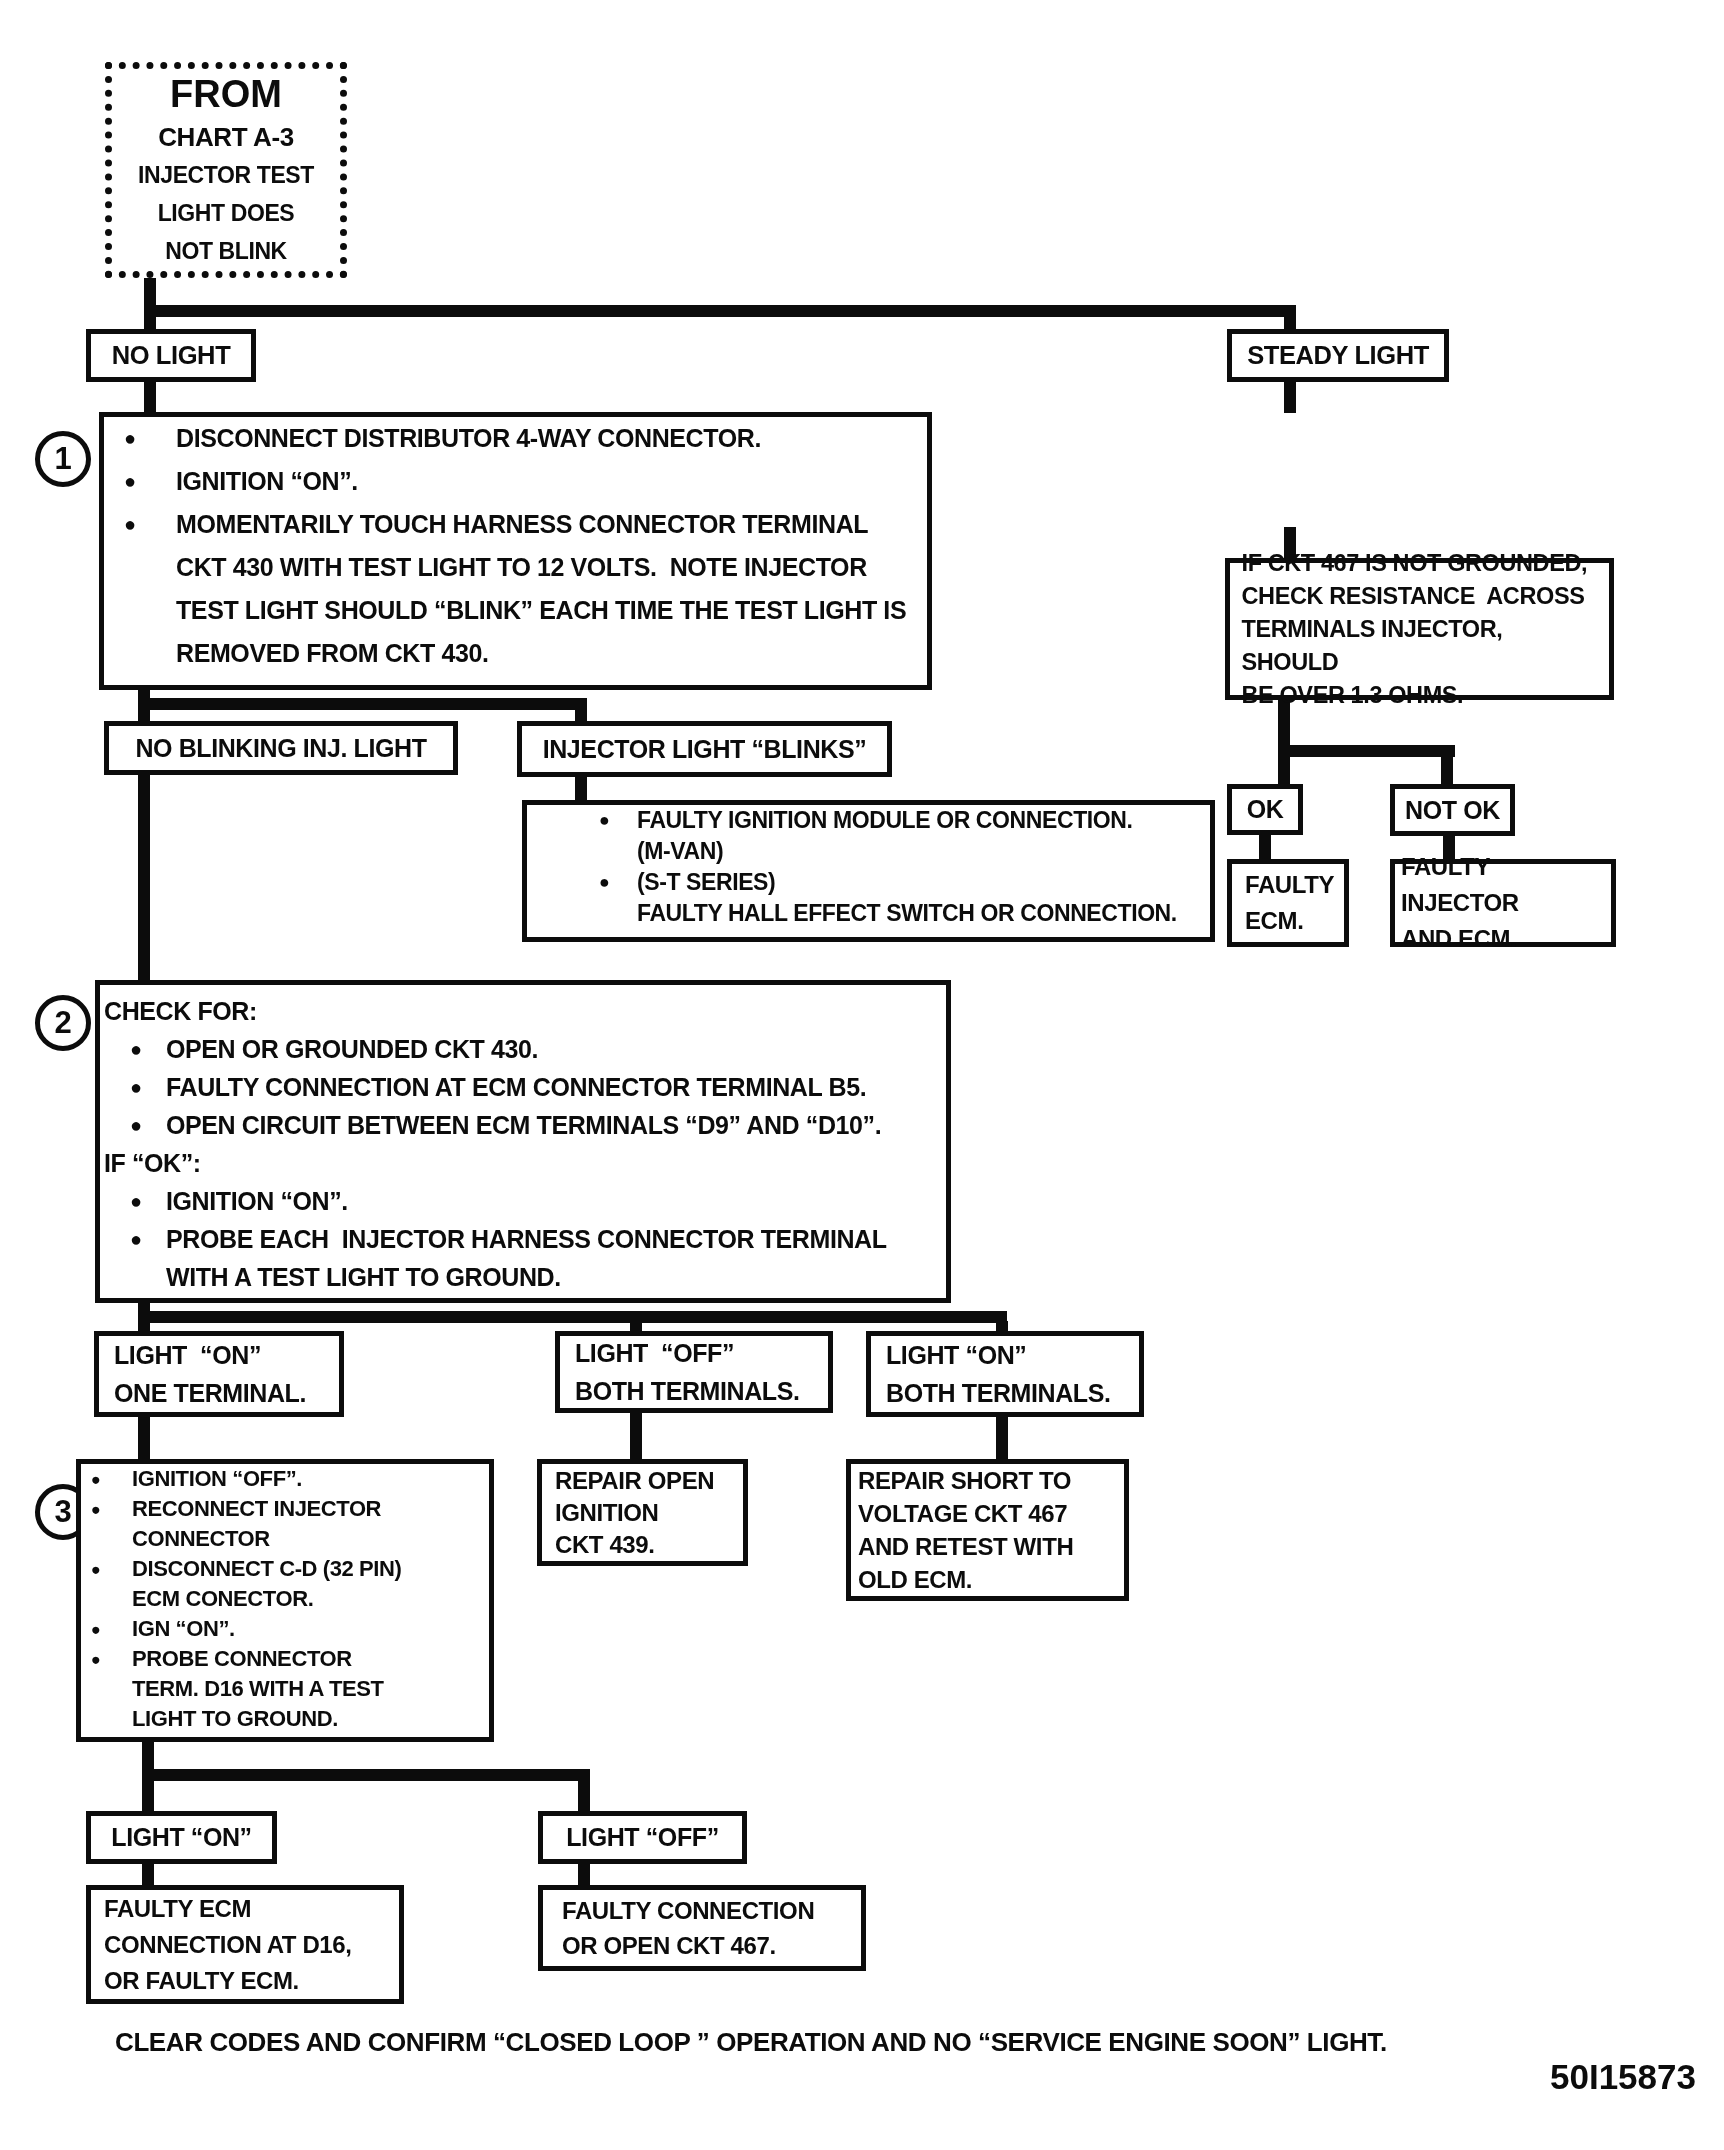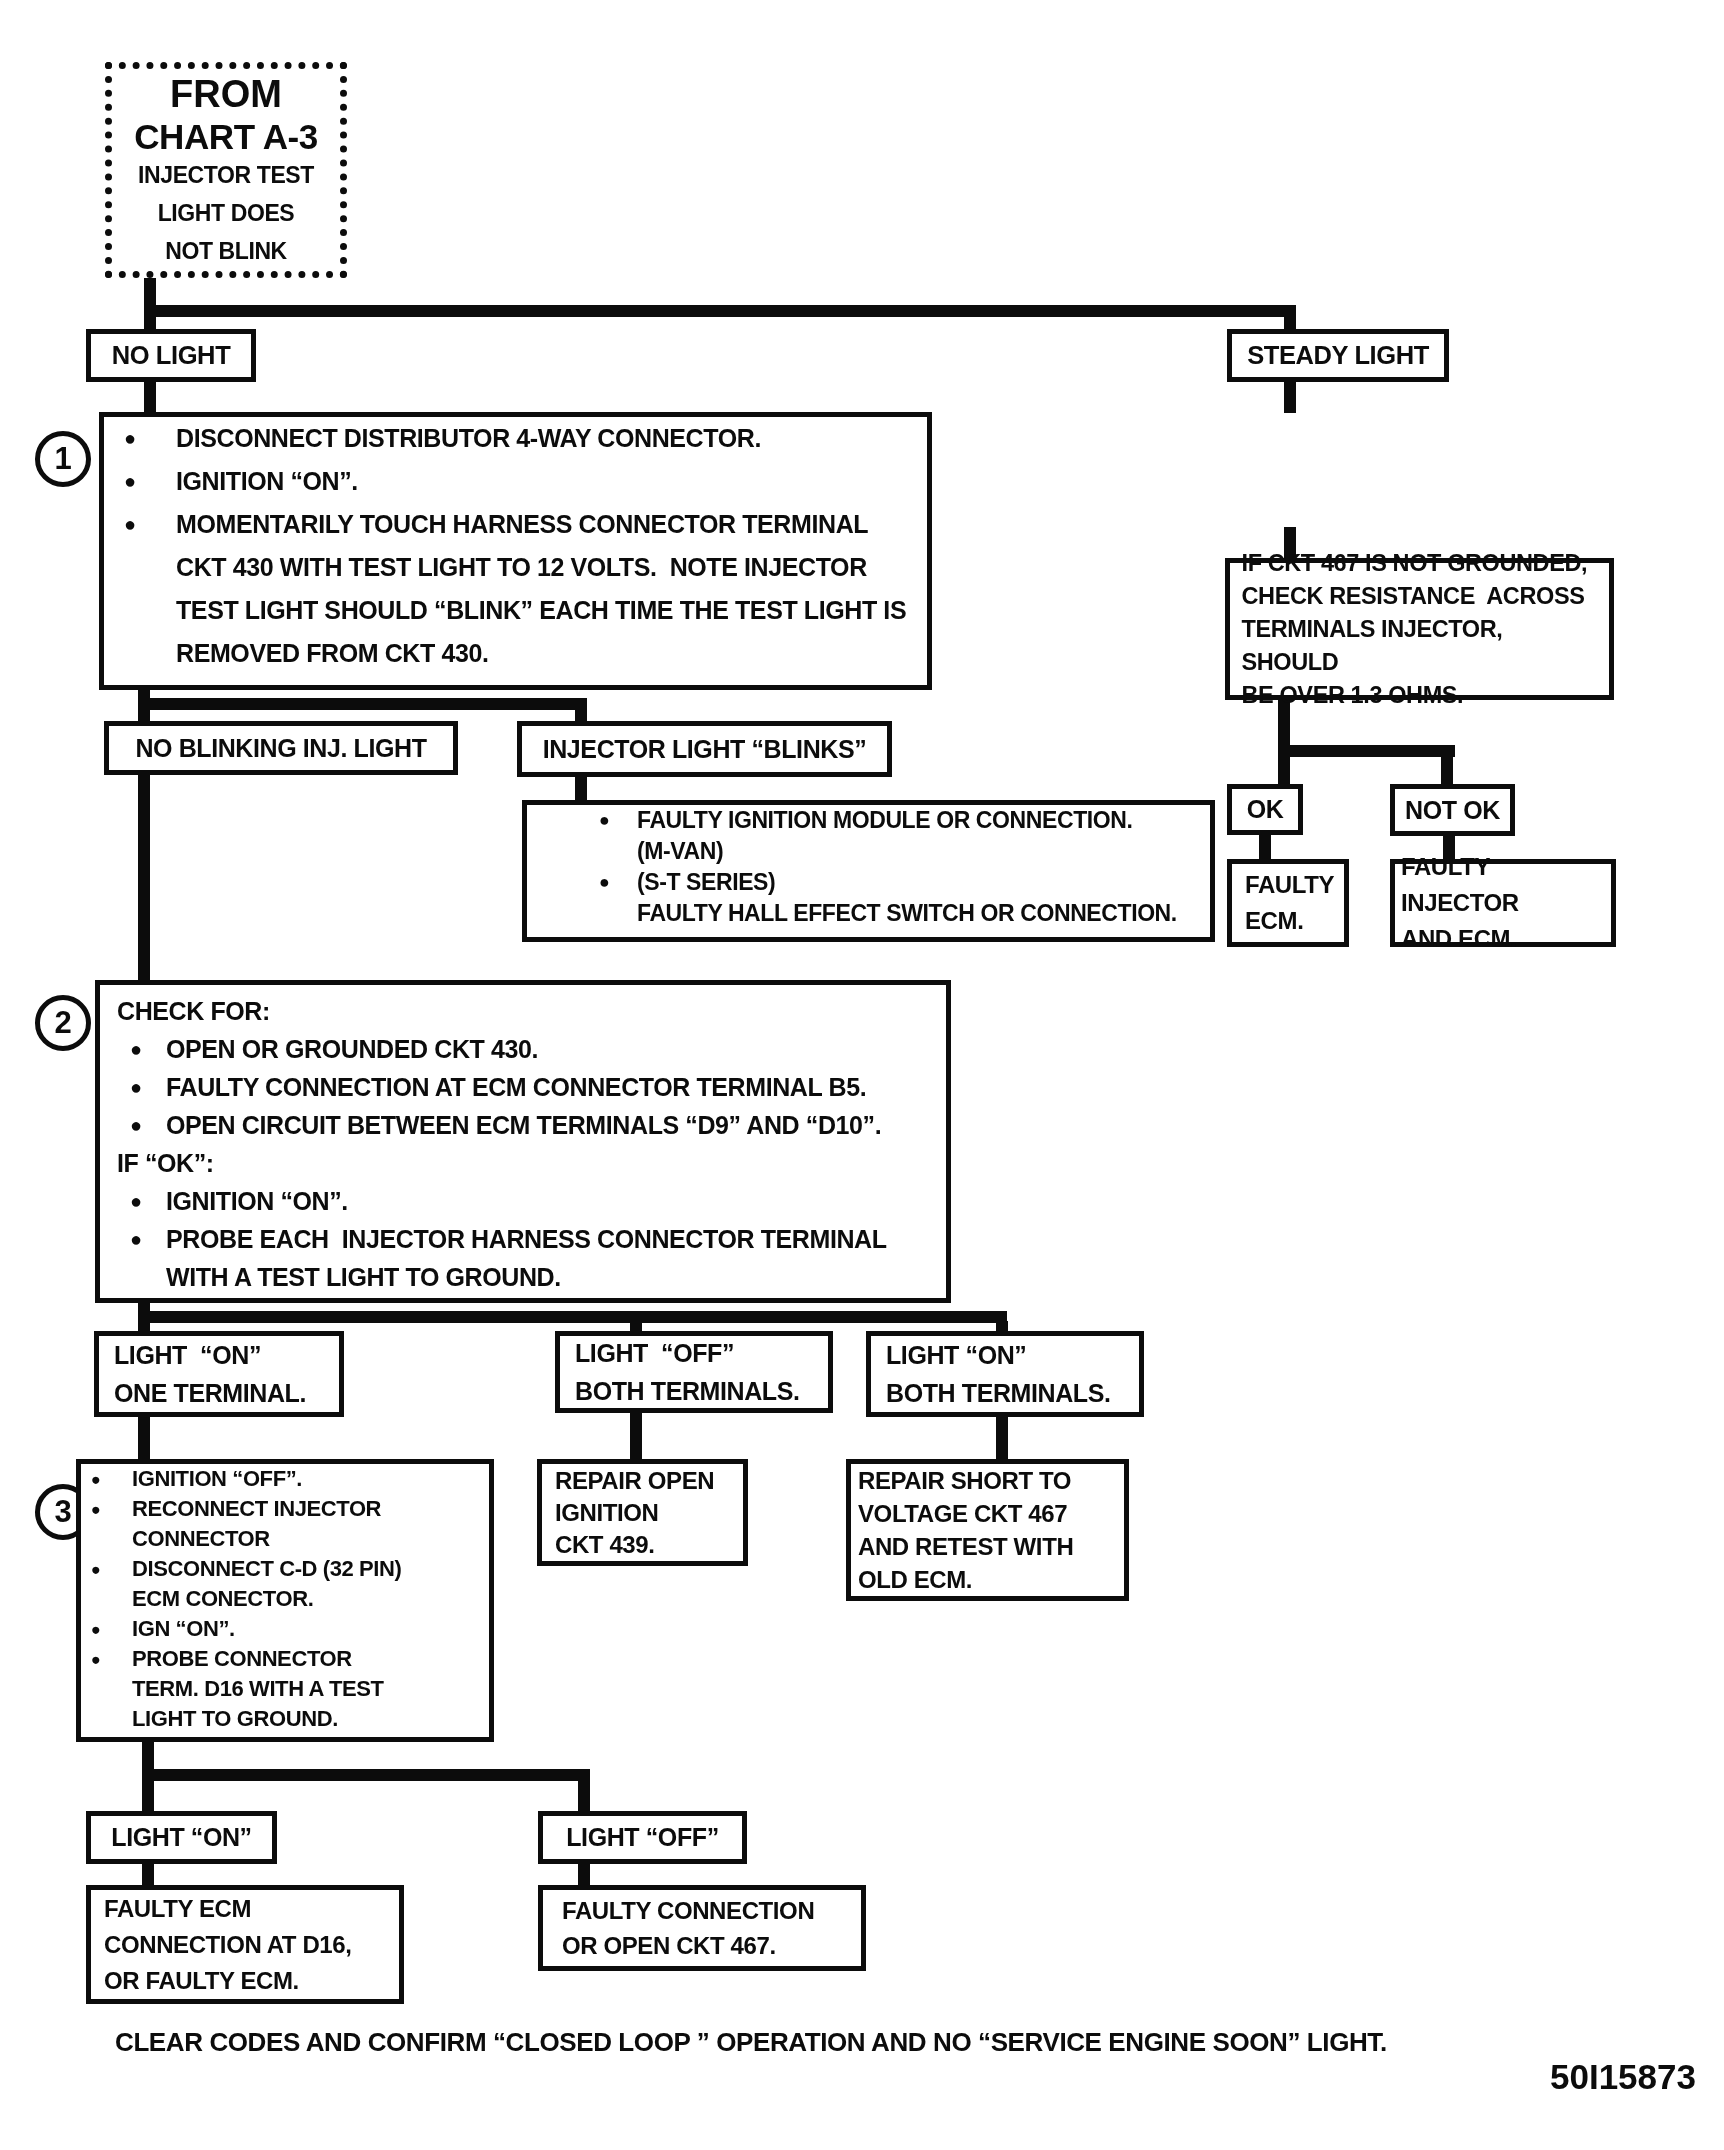--- a/index.html
+++ b/index.html
@@ -13,37 +13,37 @@
   .b6 { border-width:5px; }
   .c  { display:flex; align-items:center; justify-content:center; text-align:center; }
   .vl { display:flex; flex-direction:column; justify-content:center; }
   .ln { white-space:pre-wrap; }
   .dotted {
     border:7.4px dotted #0c0c0c;
     display:flex; flex-direction:column; align-items:center; justify-content:center;
     text-align:center;
   }
   .dl1 { font-size:38px; line-height:48px; letter-spacing:0px; }
-  .dl2 { font-size:35px; line-height:38px; }
+  .dl2 { font-size:26px; line-height:38px; }
   .dl3 { font-size:23px; line-height:38px; }
   .circ {
     position:absolute; width:56px; height:56px; box-sizing:border-box;
     border:5.8px solid #0c0c0c; border-radius:50%; background:#fff;
     display:flex; align-items:center; justify-content:center; font-size:31px;
   }
   ul.blist { margin:0; padding:0; list-style:none; }
   ul.blist li { position:relative; }
   ul.blist li::before { content:"\25CF"; position:absolute; top:0; }
 
   .step1 { font-size:25px; line-height:43px; padding:11.5px 10px 0 0; }
   .step1 li { padding-left:72px; }
   .step1 li::before { left:20px; font-size:20px; }
 
   .step2 { font-size:25px; line-height:38px; padding:6.6px 8.2px 0 0; }
-  .step2 .hdr { padding-left:17px; }
+  .step2 .hdr { padding-left:4px; }
   .step2 li { padding-left:66px; }
   .step2 li::before { left:30px; font-size:20px; }
 
   .step3 { font-size:22px; line-height:30px; padding:5px 5px 0 0; }
   .step3 li { padding-left:51px; }
   .step3 li::before { left:10px; font-size:16.5px; }
 
   .fign { font-size:23px; line-height:31px; padding:8.2px 6.6px 0 0; }
   .fign li { padding-left:86px;margin-left:24px; }
   .fign li::before { left:48px; font-size:18px; }

